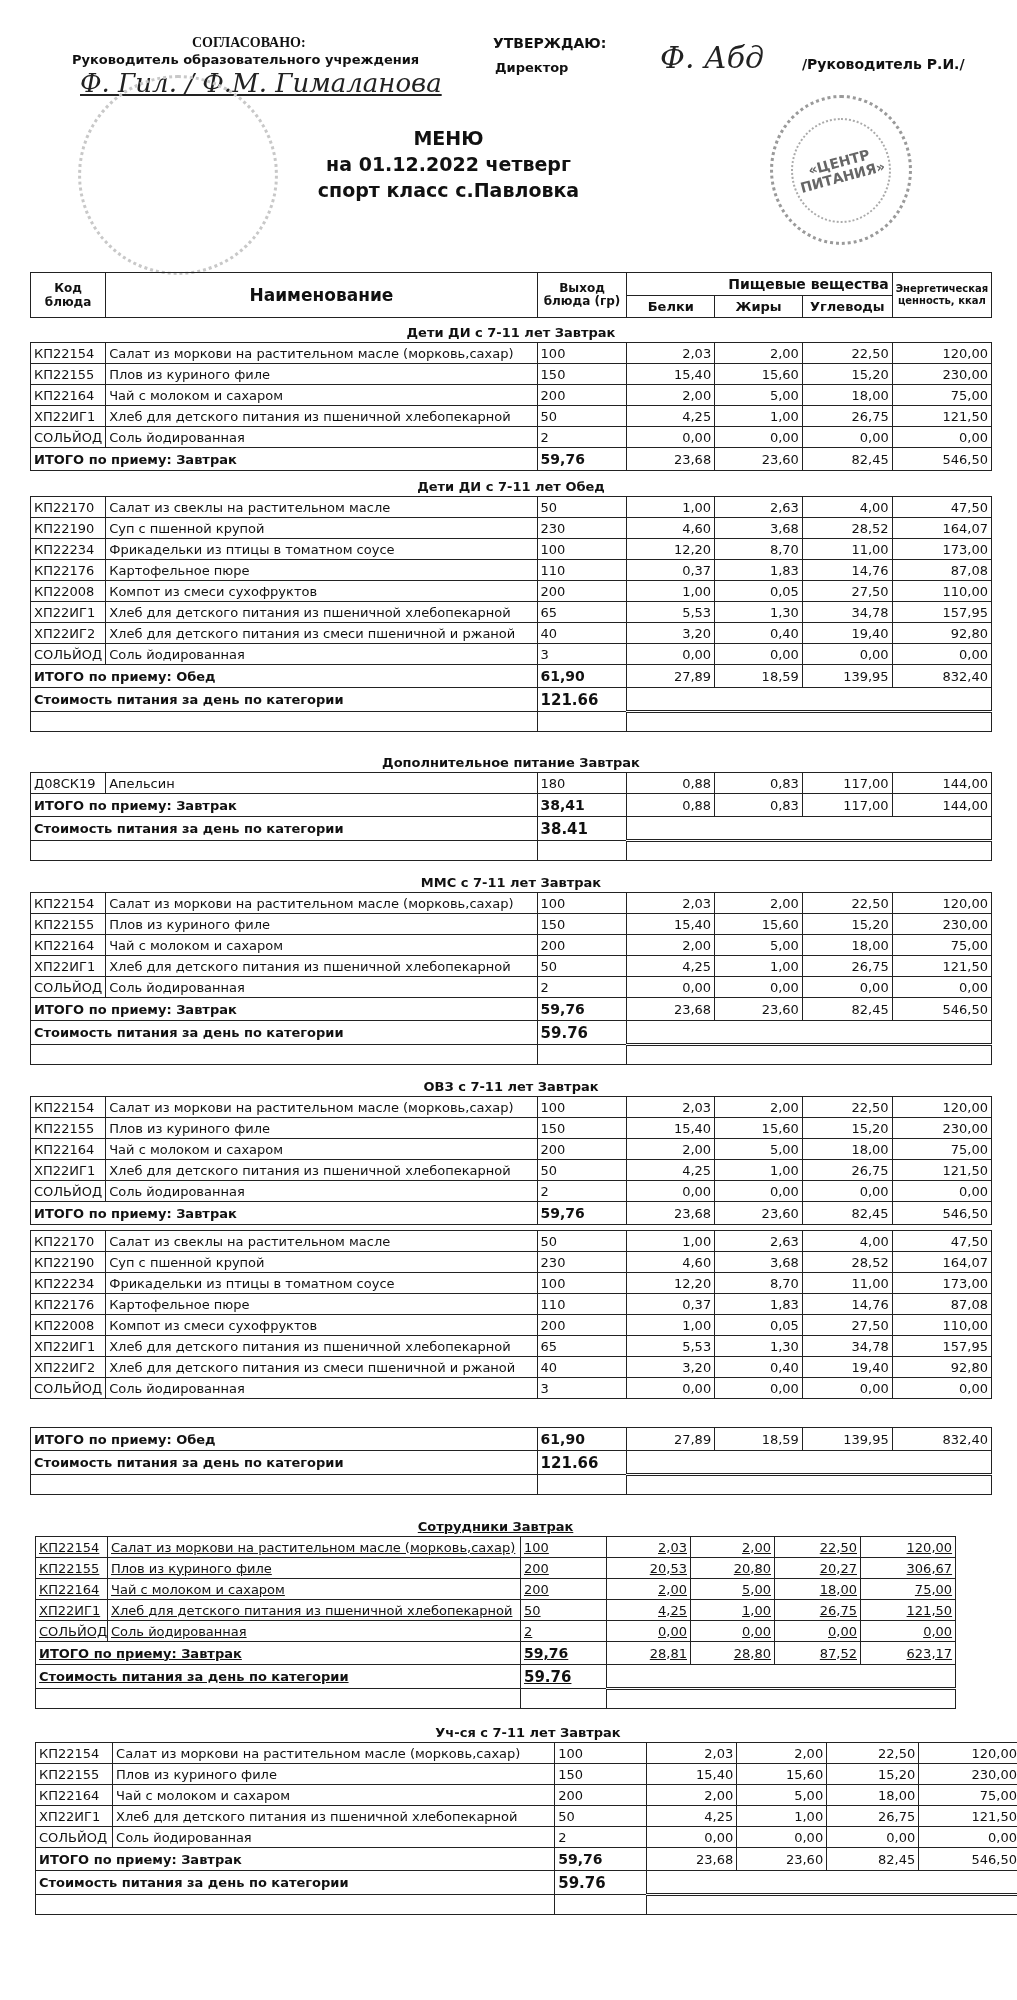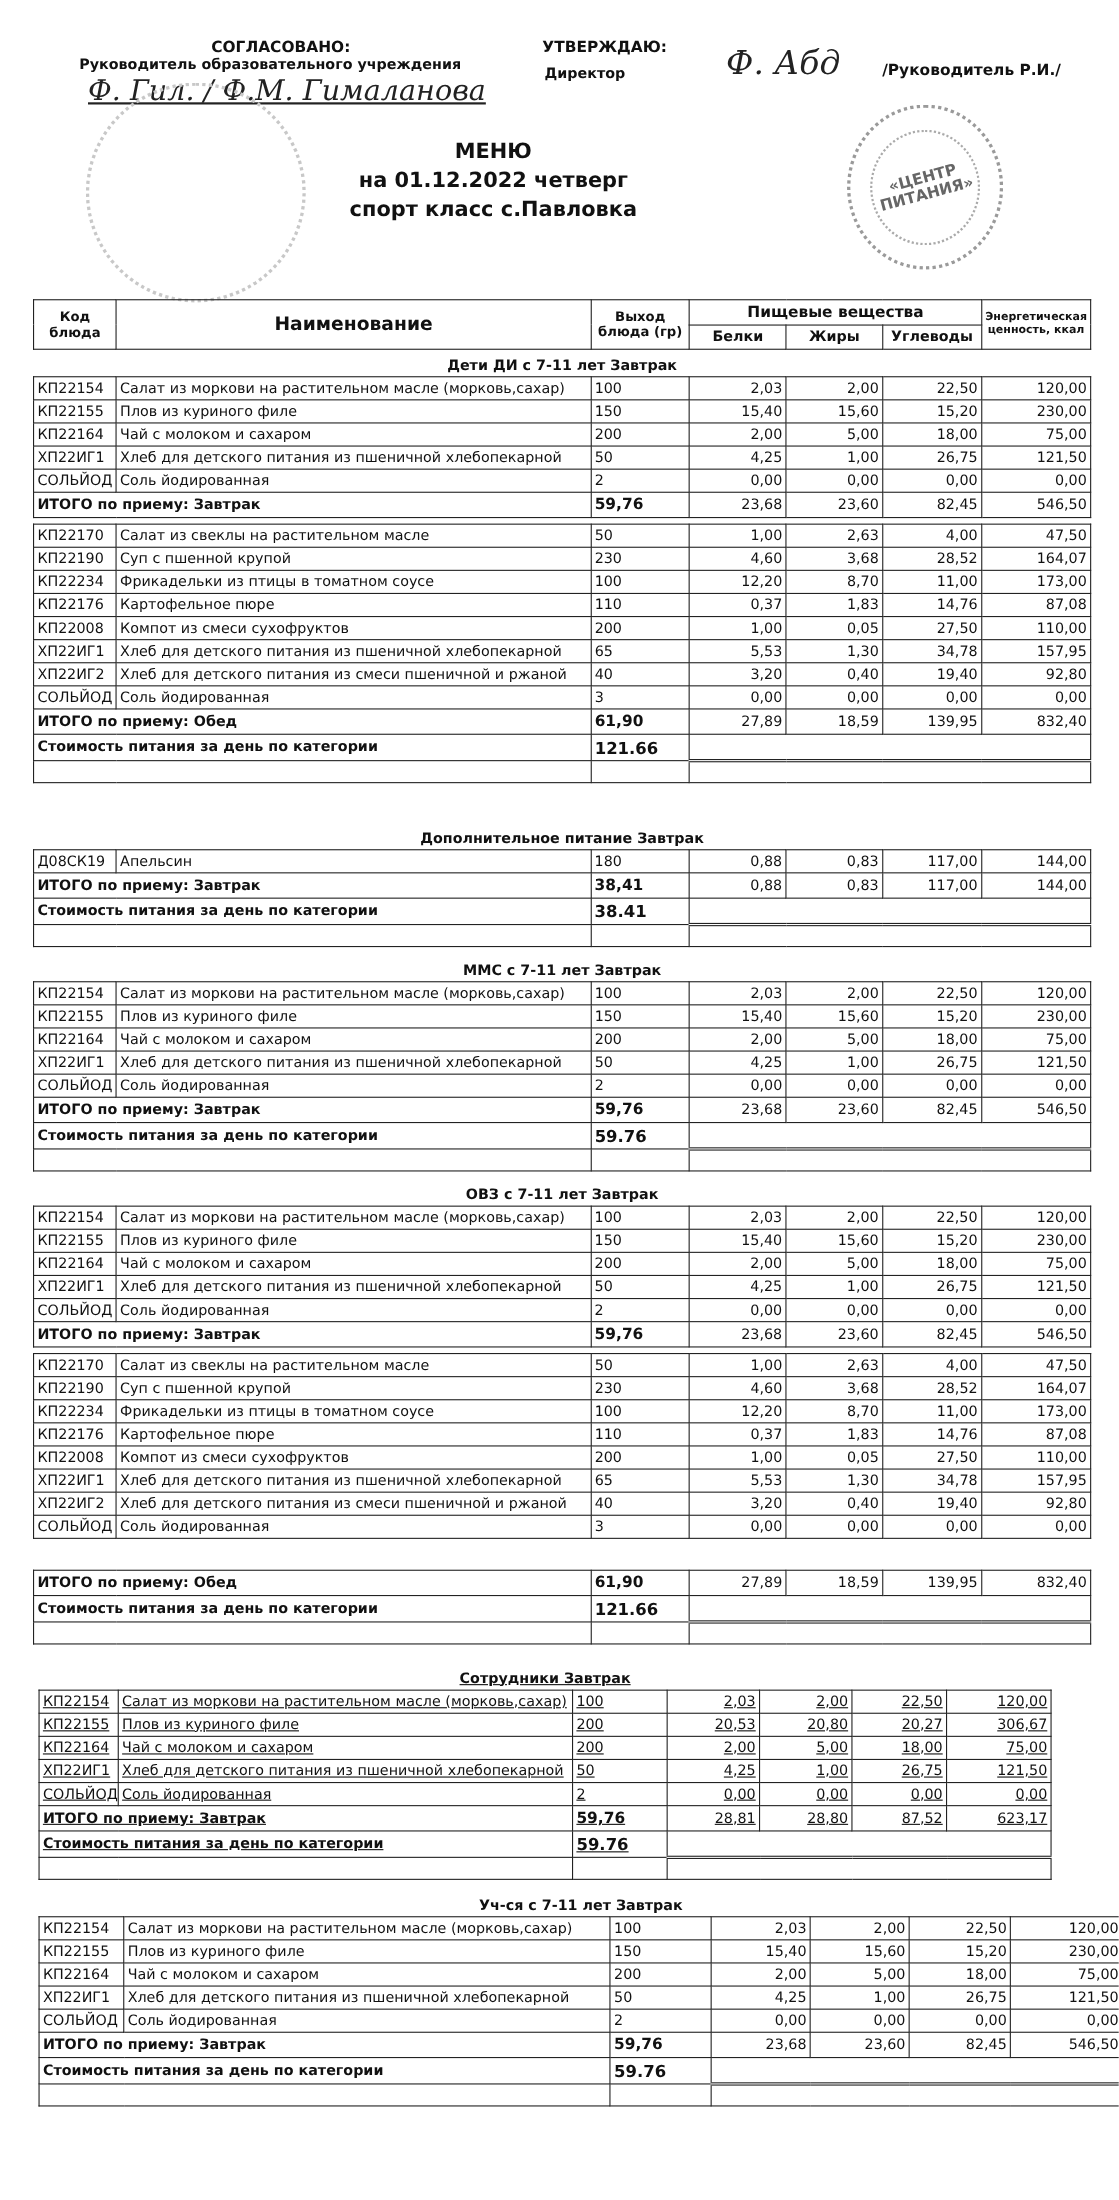--- a/index.html
+++ b/index.html
@@ -36,21 +36,21 @@
   .gap td { border: none; height: 14px; }
   .thead td { font-weight: bold; text-align: center; font-size: 12px; }
   .thead .big { font-size: 17px; }
   .thead .small { font-size: 10px; line-height: 12px; }
   .empty td { height: 18px; }
   .total td { height: 22px; }
 </style>
 </head>
 <body>
 
-<div class="hdr" style="left:192px;top:35px;font-size:14px;">СОГЛАСОВАНО:</div>
+<div class="hdr" style="left:192px;top:35px;font-size:14px;font-family:Liberation Serif, serif;">СОГЛАСОВАНО:</div>
 <div class="hdr" style="left:72px;top:52px;">Руководитель образовательного учреждения</div>
 <div class="sig" style="left:80px;top:68px;text-decoration:underline;">Ф. Гил. / Ф.М. Гималанова</div>
 <div class="hdr" style="left:493px;top:35px;font-size:14px;">УТВЕРЖДАЮ:</div>
 <div class="hdr" style="left:495px;top:60px;">Директор</div>
 <div class="sig" style="left:660px;top:40px;font-size:30px;">Ф. Абд</div>
 <div class="hdr" style="left:802px;top:56px;font-size:14px;">/Руководитель Р.И./</div>
 
 <div class="stamp" style="left:78px;top:75px;width:200px;height:200px;border-color:#c8c8c8;"></div>
 <div class="stamp" style="left:770px;top:95px;width:142px;height:150px;">
   <div class="stamp-inner" style="width:100px;height:105px;">
@@ -72,21 +72,21 @@
       <col class="col-num">
       <col class="col-num">
       <col class="col-carb">
       <col class="col-kcal">
     </colgroup>
   <tbody>
       <tr class="thead">
     <td rowspan="2" style="white-space:normal;height:44px;">Код блюда</td>
     <td rowspan="2" class="big">Наименование</td>
     <td rowspan="2" style="white-space:normal;line-height:13px;">Выход блюда (гр)</td>
-    <td colspan="3" style="font-size:14px;">Пищевые вещества</td>
+    <td colspan="3" style="font-size:14px;text-align:right;">Пищевые вещества</td>
     <td rowspan="2" class="small" style="white-space:normal;">Энергетическая ценность, ккал</td>
   </tr>
   <tr class="thead">
     <td style="font-size:13px;">Белки</td>
     <td style="font-size:13px;">Жиры</td>
     <td style="font-size:13px;">Углеводы</td>
   </tr>
 </tbody>
   </table>
 
@@ -164,20 +164,23 @@
     <colgroup>
       <col class="col-code">
       <col class="col-name">
       <col class="col-yield">
       <col class="col-num">
       <col class="col-num">
       <col class="col-carb">
       <col class="col-kcal">
     </colgroup>
     <tbody>
+      <tr class="sec-title">
+        <td colspan="7">Дети ДИ с 7-11 лет Обед</td>
+      </tr>
       <tr>
         <td class="">КП22170</td>
         <td class="">Салат из свеклы на растительном масле</td>
         <td class="ctr">50</td>
         <td class="num">1,00</td>
         <td class="num">2,63</td>
         <td class="num">4,00</td>
         <td class="num">47,50</td>
       </tr>
       <tr>

